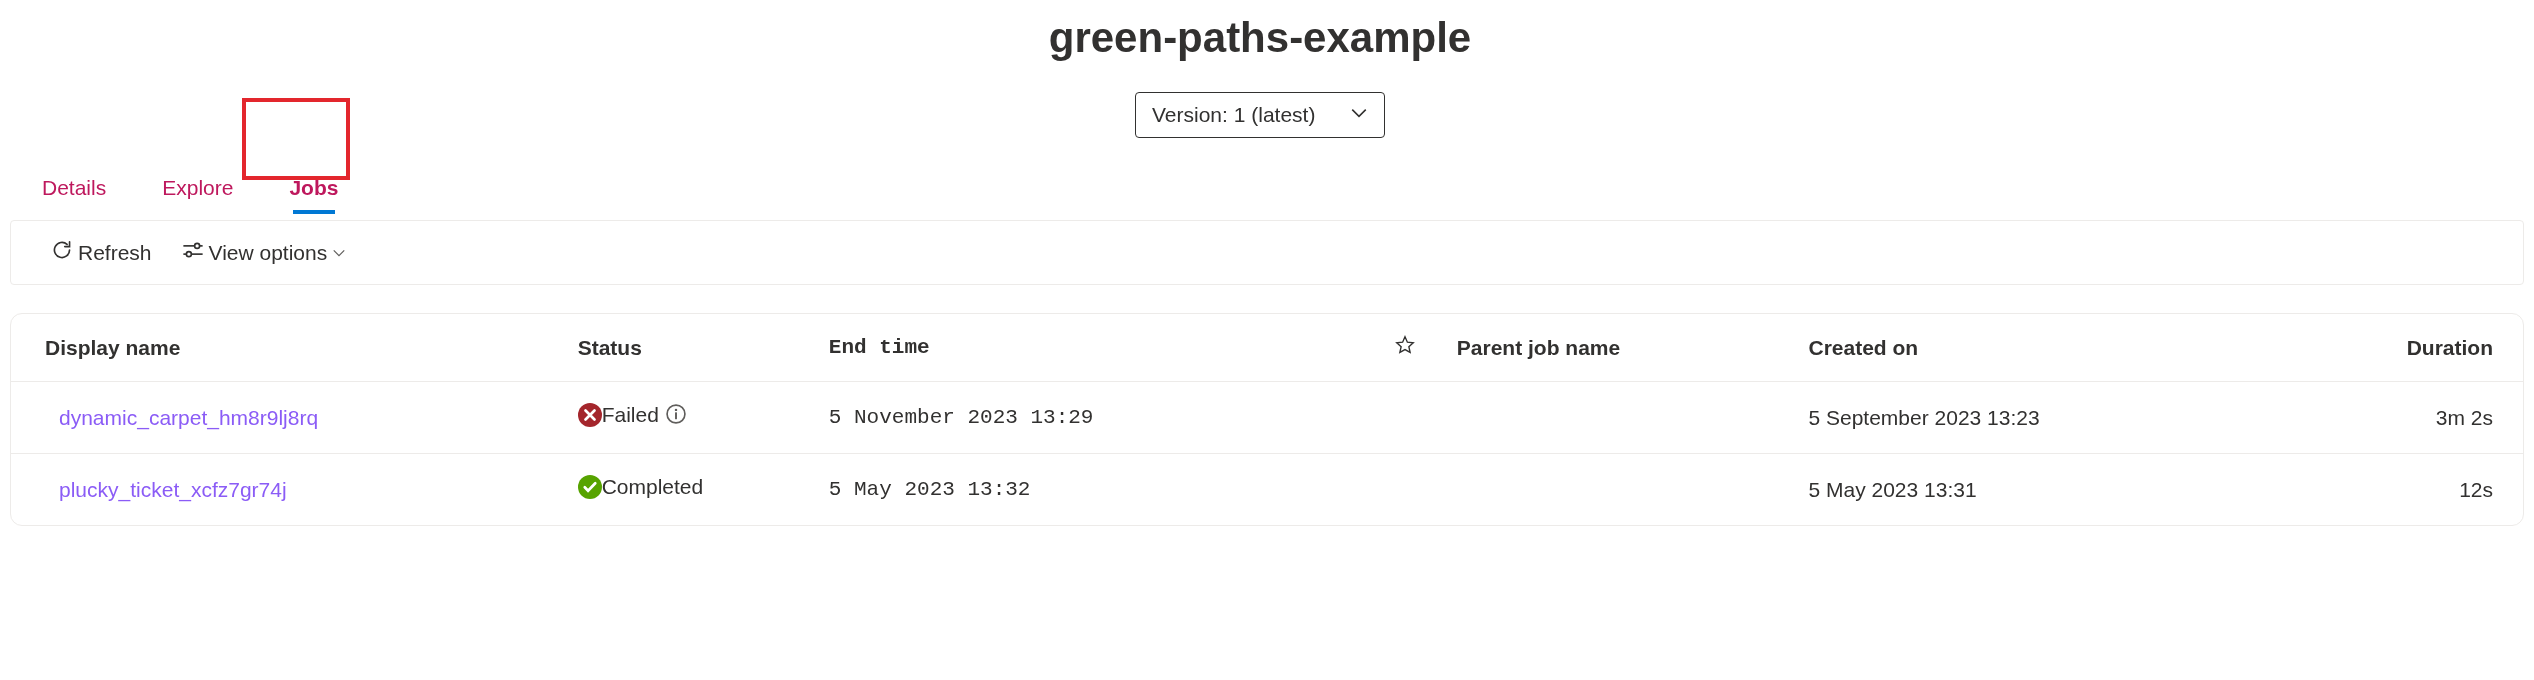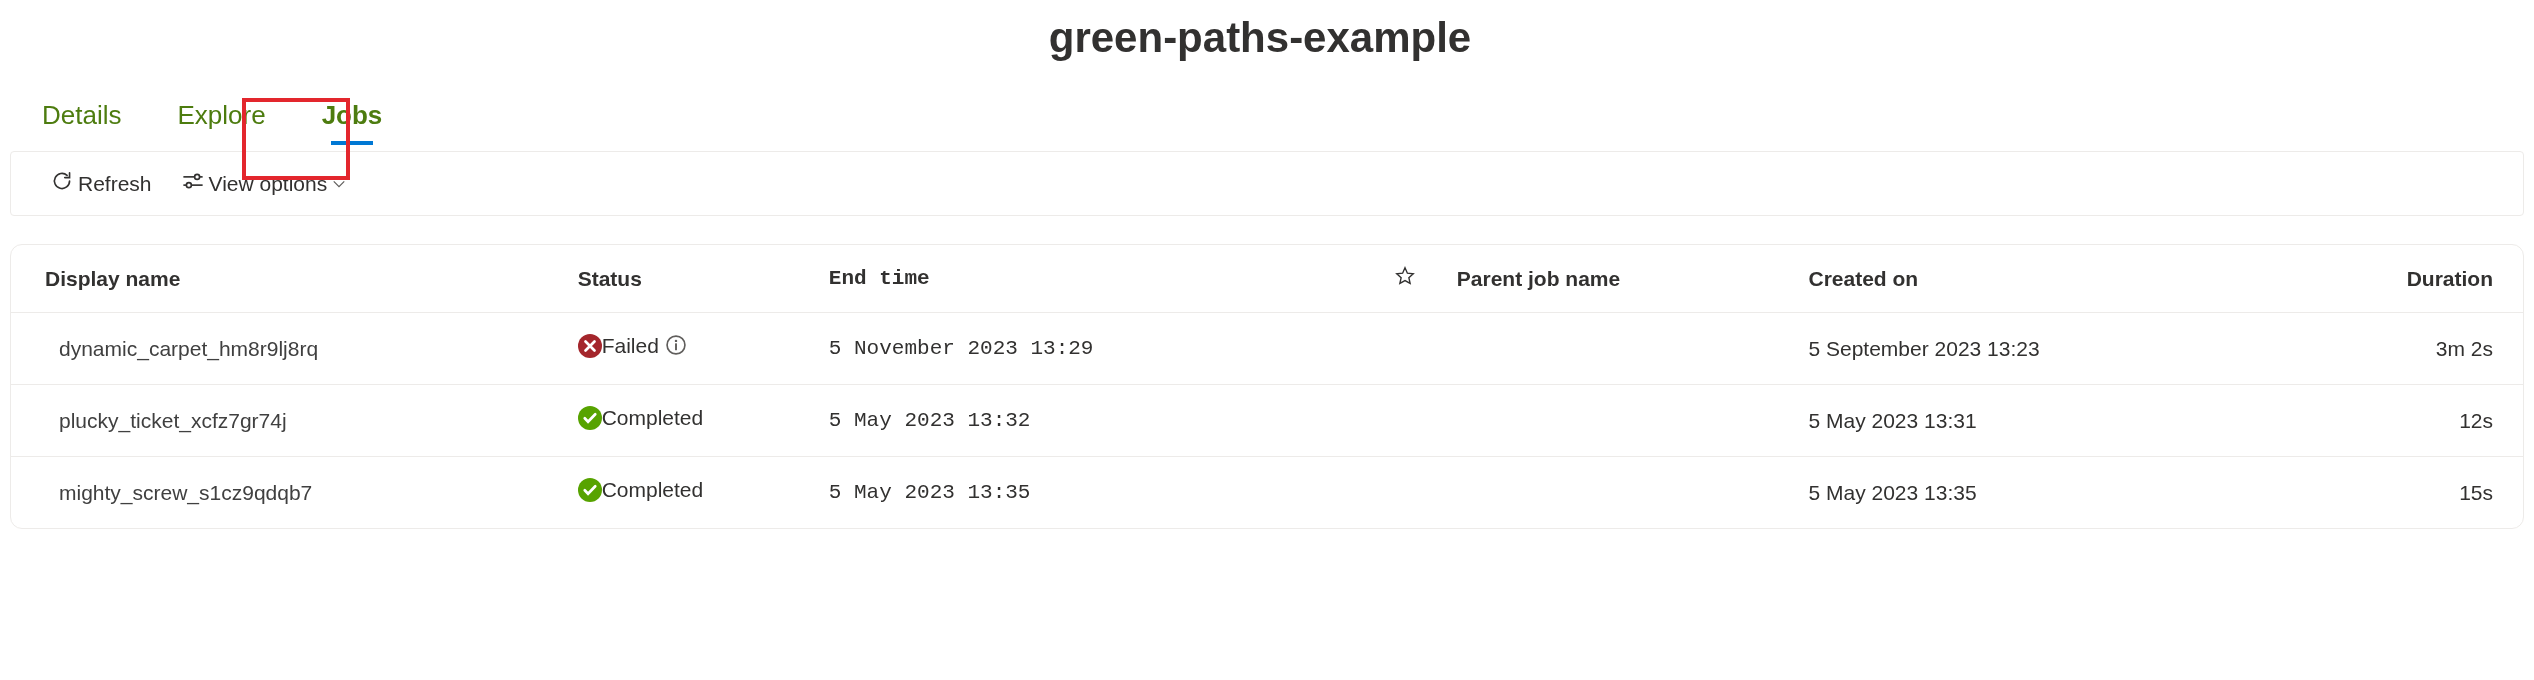--- a/index.html
+++ b/index.html
@@ -33,24 +33,24 @@
       min-width: 250px;
       justify-content: space-between;
     }
     .tabs {
       display: flex;
       gap: 32px;
       padding: 0 30px;
     }
     .tab {
       padding: 18px 12px 20px 12px;
-      font-size: 26px;
+      font-size: 21px;
       cursor: pointer;
       position: relative;
-      color: #4d7c0f;
+      color: #be185d;
     }
     .tab.active {
       font-weight: 600;
     }
     .tab.active::after {
       content: "";
       position: absolute;
       bottom: 6px;
       left: 50%;
       transform: translateX(-50%);
@@ -106,31 +106,39 @@
     tbody tr:last-child td { border-bottom: none; }
     .col-name  { width: 22%; padding-left: 34px; }
     .col-status{ width: 10%; }
     .col-end   { width: 22%; font-family: Liberation Mono, monospace; }
     .col-star  { width: 3%; text-align: center; }
     .col-parent{ width: 14%; }
     .col-created{ width: 20%; }
     .col-dur   { width: 9%; text-align: right; padding-right: 30px; }
     th.col-name { padding-left: 34px; }
     td.col-name { padding-left: 48px; }
-    .link { color: #404040; cursor: pointer; }
+    .link { color: #8b5cf6; cursor: pointer; }
     .status-cell { display: flex; align-items: flex-start; }
     .status-icon { flex: 0 0 auto; }
     .info-icon { margin-left: 6px; }
     th.col-dur { text-align: right; padding-right: 30px; }
   </style>
 </head>
 <body>
 
 <div class="header-row">
   <h1 class="page-title">green-paths-example</h1>
+  <div class="version-select">
+    <span>Version: 1 (latest)</span>
+    <span>
+      <svg width="18" height="18" viewBox="0 0 16 16">
+          <path d="M2 5l6 6 6-6" fill="none" stroke="#323130" stroke-width="1.4"></path>
+        </svg>
+    </span>
+  </div>
 </div>
 
 <div class="tabs">
   <div class="tab">Details</div>
   <div class="tab">Explore</div>
   <div class="tab active">Jobs</div>
 </div>
 
 <div class="tab-highlight" style="left:242px;top:98px;width:108px;height:82px;"></div>
 
@@ -213,32 +221,15 @@
                 </svg></span>
               <span>Completed</span>
             </div>
           </td>
           <td class="col-end">5 May 2023 13:32</td>
           <td class="col-star"></td>
           <td class="col-parent"></td>
           <td class="col-created">5 May 2023 13:31</td>
           <td class="col-dur">12s</td>
         </tr>
-        <tr>
-          <td class="col-name"><span class="link">mighty_screw_s1cz9qdqb7</span></td>
-          <td class="col-status">
-            <div class="status-cell">
-              <span><svg class="status-icon" width="24" height="24" viewBox="0 0 16 16">
-                  <circle cx="8" cy="8" r="8" fill="#57a300"></circle>
-                  <path d="M4.5 8.2l2.2 2.3L11.5 5.5" stroke="#fff" stroke-width="1.8" fill="none" stroke-linecap="round"></path>
-                </svg></span>
-              <span>Completed</span>
-            </div>
-          </td>
-          <td class="col-end">5 May 2023 13:35</td>
-          <td class="col-star"></td>
-          <td class="col-parent"></td>
-          <td class="col-created">5 May 2023 13:35</td>
-          <td class="col-dur">15s</td>
-        </tr>
       </tbody>
   </table>
 </div>
 
 </body></html>

